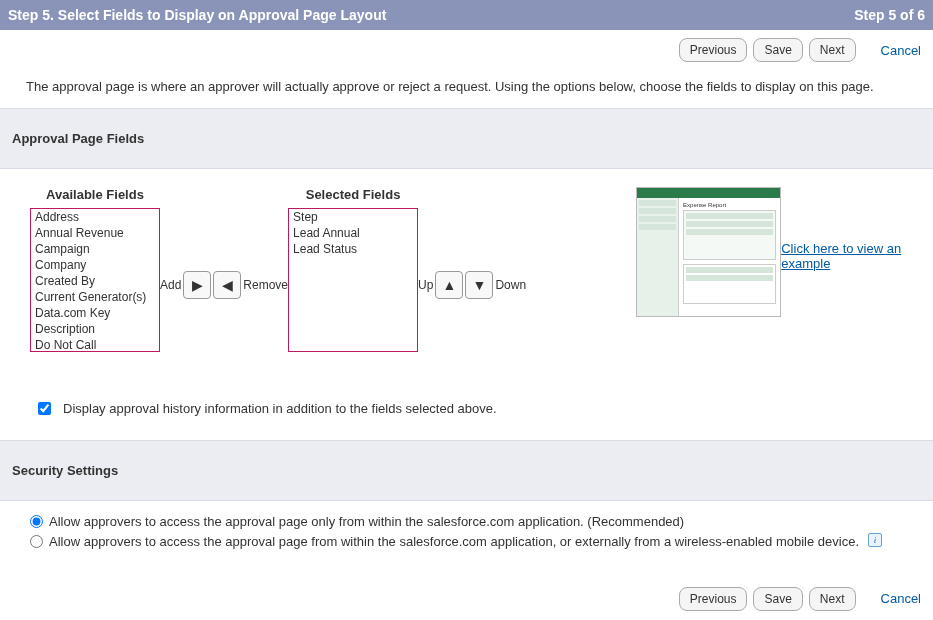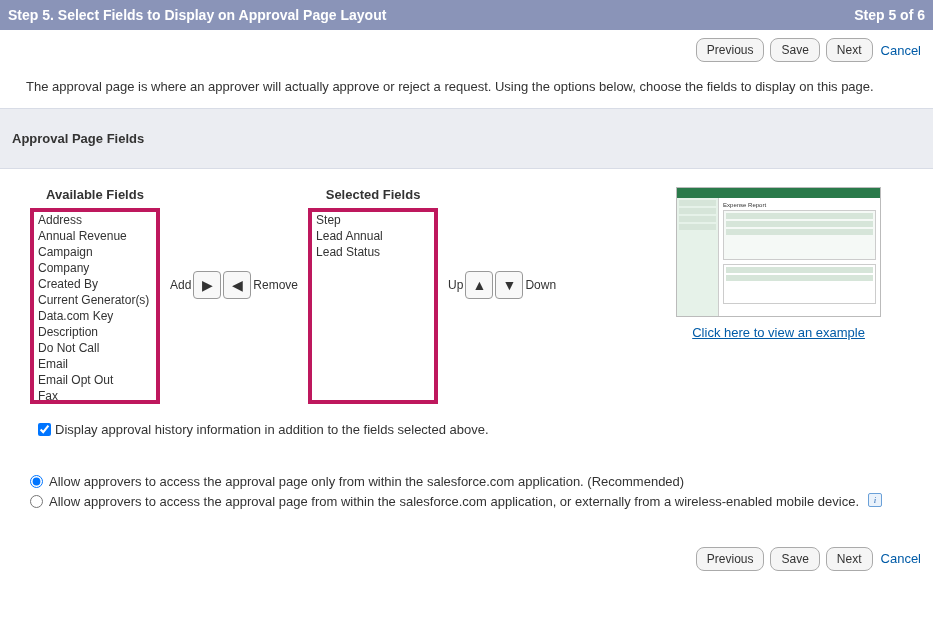--- a/index.html
+++ b/index.html
@@ -1,36 +1,36 @@
 <!DOCTYPE html>
 <html><head>
 <meta charset="utf-8">
 <style>
 * { box-sizing: border-box; margin: 0; padding: 0; }
 body { font-family: Arial, Helvetica, sans-serif; font-size: 13px; background: #fff; color: #333; }
 .wizard { width: 933px; margin: 0; }
 .step-header { background: #8a94b8; color: #fff; padding: 7px 8px; display: flex; justify-content: space-between; font-weight: bold; font-size: 14px; }
 .button-bar { display: flex; justify-content: flex-end; align-items: center; padding: 8px 12px; gap: 6px; }
 .btn { background: #f5f5f5; border: 1px solid #aaa; border-radius: 8px; padding: 4px 10px; font-size: 12px; cursor: pointer; color: #333; font-family: inherit; }
-.link-cancel { color: #015ba7; text-decoration: none; margin-left: 2px; font-size: 13px; cursor: pointer; }
+.link-cancel { color: #015ba7; text-decoration: none; margin-left: 19px; font-size: 13px; cursor: pointer; }
 .instructions { padding: 8px 26px 12px; color: #333; line-height: 1.4; }
 .section-header { background: #ebedf2; padding: 22px 12px; font-weight: bold; font-size: 13px; border-top: 1px solid #d8dce6; border-bottom: 1px solid #d8dce6; }
 .section-body { padding: 18px 30px 20px; }
-.duel { display: flex; align-items: flex-start; gap: 10px; }
+.duel { display: flex; align-items: flex-start; }
 .duel-col { display: flex; flex-direction: column; align-items: center; }
 .duel-label { font-weight: bold; font-size: 13px; margin-bottom: 6px; text-align: center; }
-.list-box { width: 130px; height: 196px; border: 4px solid #be185d; overflow-y: auto; overflow-x: hidden; background: #fff; }
+.list-box { width: 130px; height: 144px; border: 1px solid #be185d; overflow-y: auto; overflow-x: hidden; background: #fff; }
 .list-box .item { padding: 1px 4px; font-size: 12px; cursor: pointer; white-space: nowrap; }
 .ctrl-col { display: flex; flex-direction: row; align-items: center; justify-content: center; height: 196px; gap: 2px; }
 .ctrl-label { font-size: 12px; }
 .arrow-btn { width: 28px; height: 28px; border: 1px solid #999; border-radius: 4px; background: #f8f8f8; cursor: pointer; display: flex; align-items: center; justify-content: center; font-size: 14px; color: #333; }
-.example-block { margin-left: 110px; display: flex; flex-direction: column; align-items: center; }
+.example-block { margin-left: 110px; display: flex; align-items: center; }
 .example-thumb { width: 205px; height: 130px; border: 1px solid #bbb; margin-bottom: 8px; background: #fff; position: relative; overflow: hidden; }
 .example-link { color: #015ba7; text-decoration: underline; font-size: 13px; cursor: pointer; }
-.checkbox-row { margin: 18px 0 4px 8px; display: flex; align-items: center; gap: 4px; font-size: 13px; }
+.checkbox-row { margin: 18px 0 4px 8px; display: flex; align-items: center; gap: 12px; font-size: 13px; }
 .radio-row { display: flex; align-items: flex-start; gap: 6px; margin: 2px 0; font-size: 13px; line-height: 1.4; }
 .radio-row input { margin-top: 2px; }
 .security-body { padding: 10px 30px 25px; }
 .info-icon { display: inline-flex; width: 14px; height: 14px; border: 1px solid #6aa0d8; color: #2a6bb5; background: #eaf2fb; font-size: 9px; align-items: center; justify-content: center; border-radius: 2px; margin-left: 3px; cursor: pointer; font-style: italic; font-family: Georgia, serif; }
 
 .thumb-top { height: 10px; background: #2a7a4a; }
 .thumb-body { display: flex; height: 120px; }
 .thumb-side { width: 42px; background: #e6f2e9; border-right: 1px solid #ccc; }
 .thumb-main { flex: 1; padding: 4px; }
 .thumb-title { font-size: 6px; color: #333; margin-bottom: 2px; }
@@ -138,20 +138,21 @@
         <a class="example-link">Click here to view an example</a>
       </div>
     </div>
 
     <div class="checkbox-row">
       <input type="checkbox" id="history-cb" checked="" style="">
       <label for="history-cb">Display approval history information in addition to the fields selected above.</label>
     </div>
   </div>
 
+  <div class="section-header">Security Settings</div>
 
   <div class="security-body">
     <div class="radio-row">
       <input type="radio" name="sec" id="sec1" checked="" style="">
       <label for="sec1">Allow approvers to access the approval page only from within the salesforce.com application. (Recommended)</label>
     </div>
     <div class="radio-row">
       <input type="radio" name="sec" id="sec2" style="">
       <label for="sec2">Allow approvers to access the approval page from within the salesforce.com application, or externally from a wireless-enabled mobile device.</label>
       <span class="info-icon">i</span>

